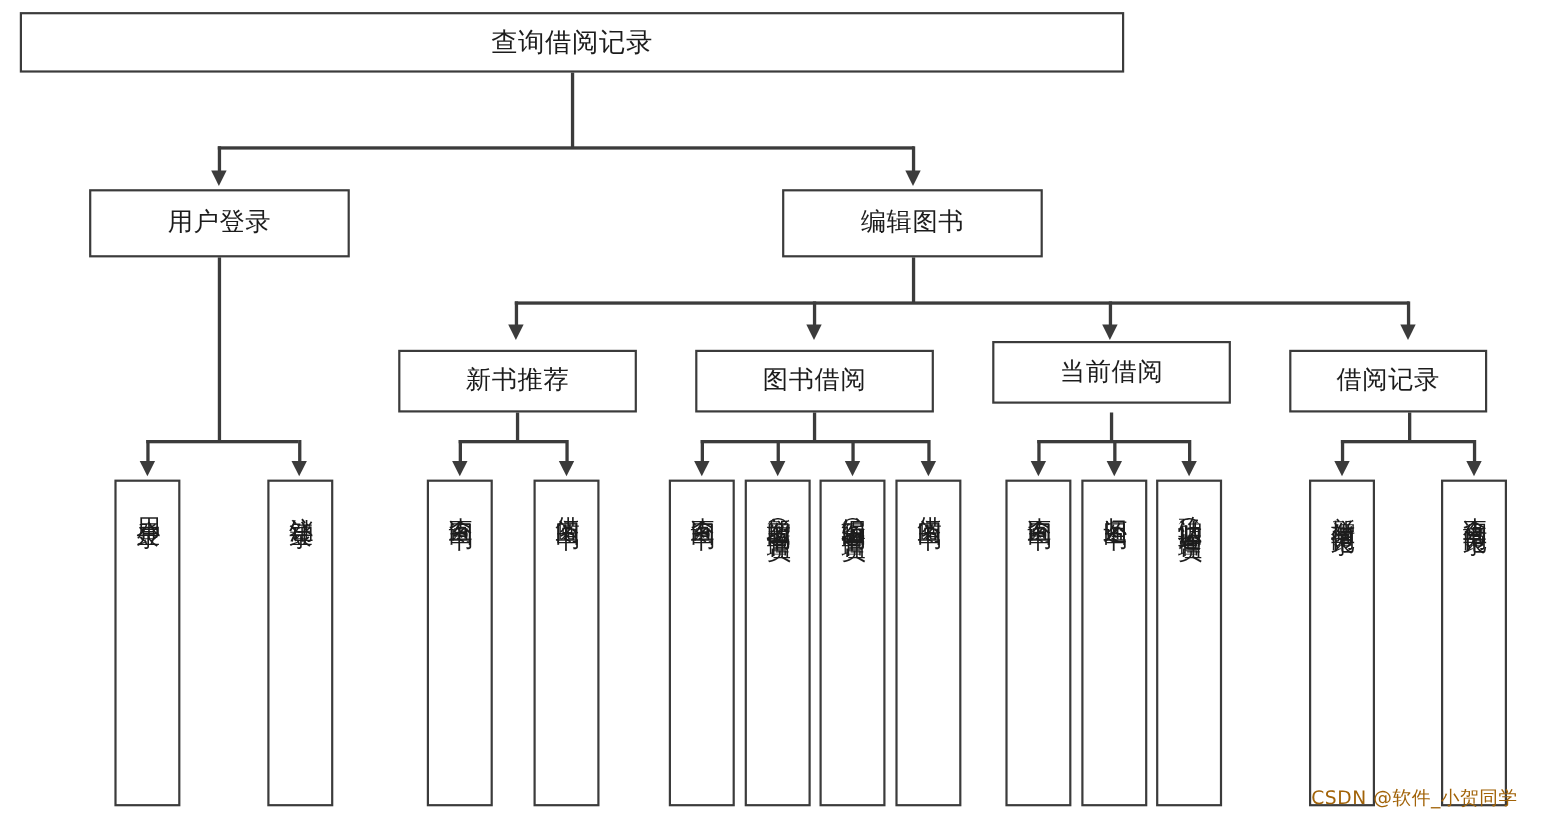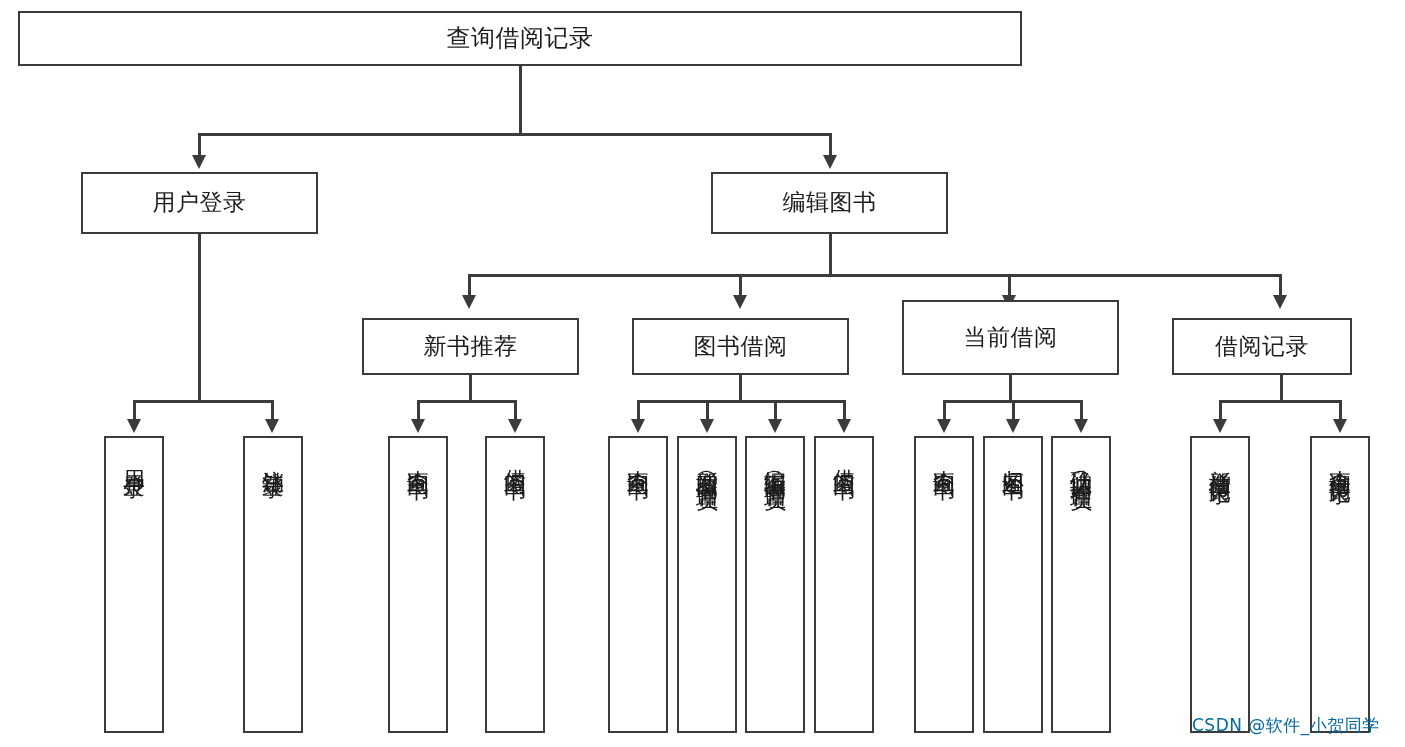--- a/index.html
+++ b/index.html
@@ -123,21 +123,21 @@
   <div class="arrow" style="left:1002px; top:295px;"></div>
   <div class="edge v" style="left:1279px; top:274px; height:24px;"></div>
   <div class="arrow" style="left:1273px; top:295px;"></div>
 
   <div class="node horiz" id="node-l3-0" style="left: 362px; top: 318px; width: 217px; height: 57px;">
     <span class="label">新书推荐</span>
   </div>
   <div class="node horiz" id="node-l3-1" style="left: 632px; top: 318px; width: 217px; height: 57px;">
     <span class="label">图书借阅</span>
   </div>
-  <div class="node horiz" id="node-l3-2" style="left: 902px; top: 300px; width: 217px; height: 75px;">
+  <div class="node horiz" id="node-l3-2" style="left: 902px; top: 310px; width: 217px; height: 57px;">
     <span class="label">当前借阅</span>
   </div>
   <div class="node horiz" id="node-l3-3" style="left: 1172px; top: 318px; width: 180px; height: 57px;">
     <span class="label">借阅记录</span>
   </div>
 
   <div class="edge v" style="left:469px; top:375px; height:27px;"></div>
   <div class="edge h" style="left:417px; top:400px; width:99px;"></div>
   <div class="edge v" style="left:417px; top:400px; height:22px;"></div>
   <div class="arrow" style="left:411px; top:419px;"></div>
@@ -204,15 +204,15 @@
   <div class="node vert" id="leaf-10" style="left: 1051px; top: 436px; width: 60px; height: 297px;">
     <span class="label">确认归还（管理员）</span>
   </div>
   <div class="node vert" id="leaf-11" style="left: 1190px; top: 436px; width: 60px; height: 297px;">
     <span class="label">新增借阅记录</span>
   </div>
   <div class="node vert" id="leaf-12" style="left: 1310px; top: 436px; width: 60px; height: 297px;">
     <span class="label">查询借阅记录</span>
   </div>
 
-  <div id="watermark" style="left: 1192px; top: 714px; color: #0369a1;">CSDN @软件_小贺同学</div>
+  <div id="watermark" style="left: 1192px; top: 714px; color: #a16207;">CSDN @软件_小贺同学</div>
 
 </div>
 
 </body></html>

